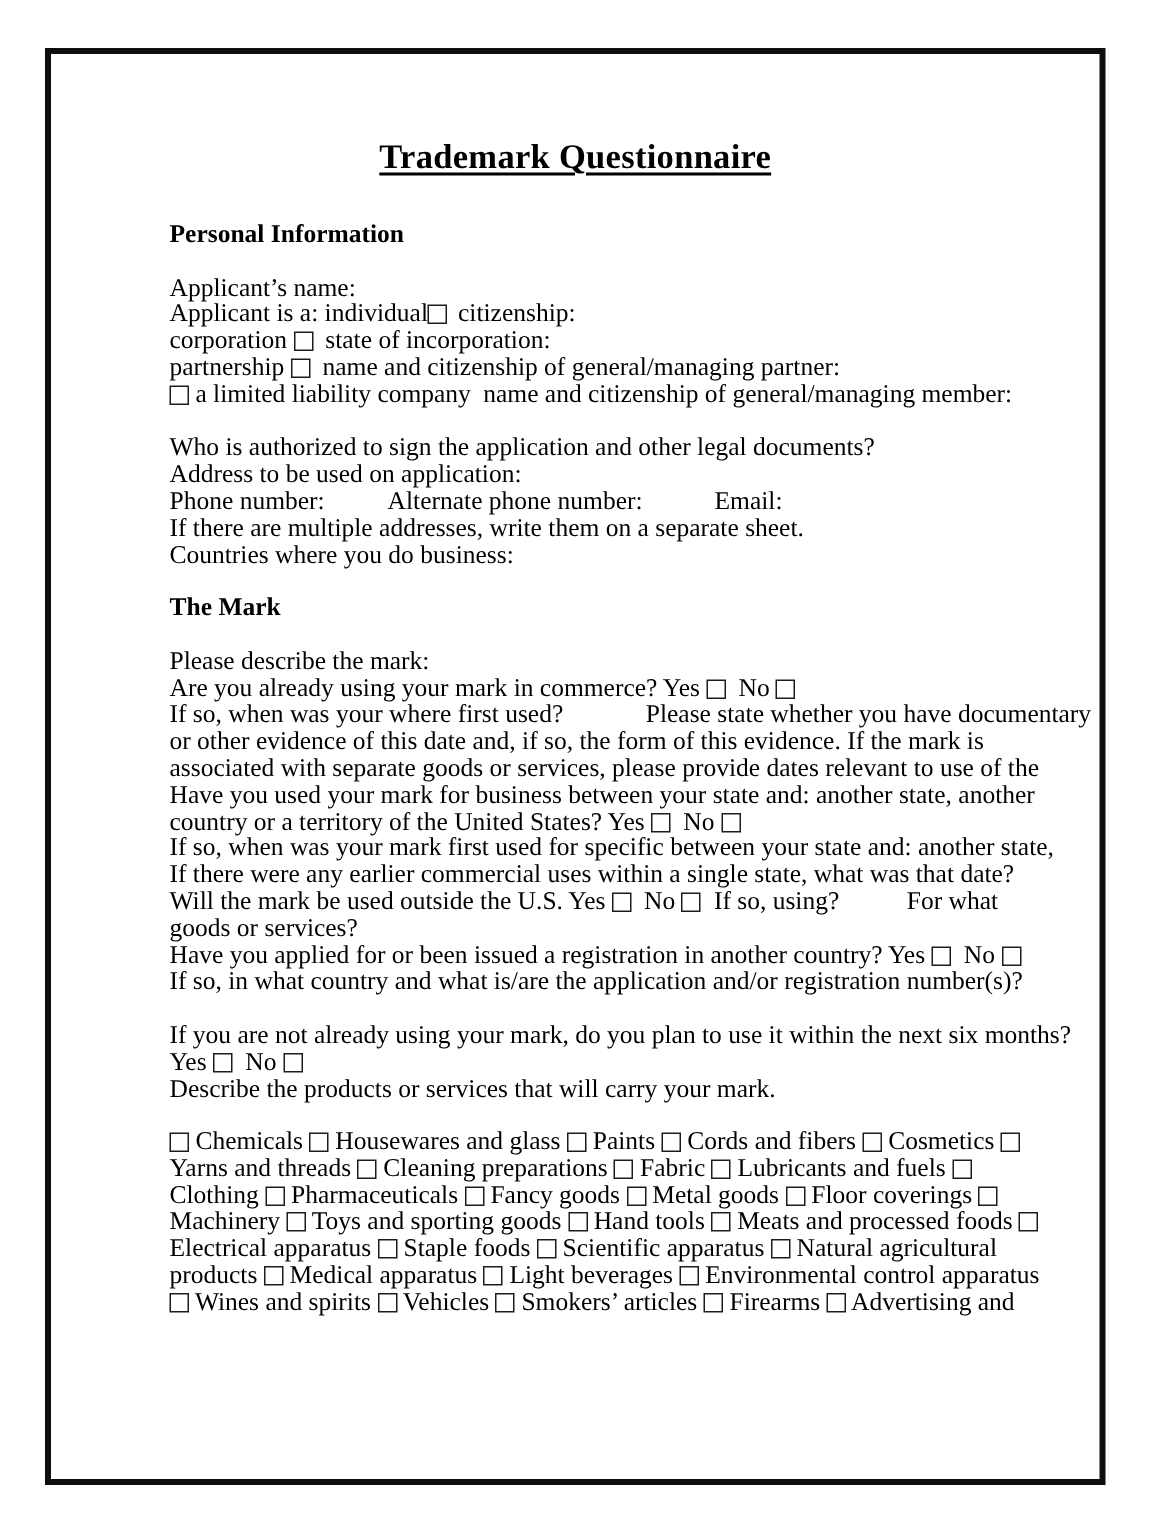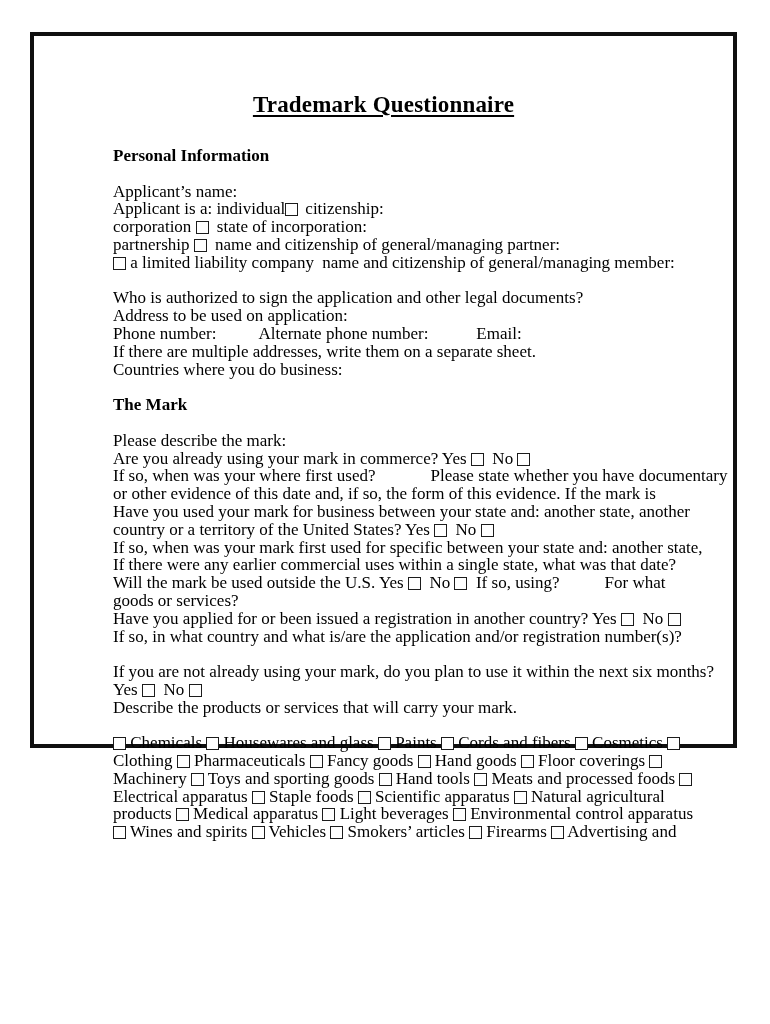--- a/index.html
+++ b/index.html
@@ -6,21 +6,21 @@
     margin: 0; padding: 0;
     width: 770px; height: 1024px;
     background: #ffffff;
     overflow: hidden;
     font-family: "Liberation Serif", "DejaVu Serif", serif;
     color: #000000;
   }
   .page-frame {
     position: absolute;
     left: 30px; top: 32px;
-    width: 707px; height: 716px;
+    width: 707px; height: 958px;
     box-sizing: border-box;
     border: 4px solid #0f0f0f;
     background: #ffffff;
   }
   .doc {
     padding: 52px 26px 0 79px;
   }
   .title-row {
     margin-left: -79px; margin-right: -26px;
     text-align: center;
@@ -76,34 +76,36 @@
         <div class="line body"><span>Phone number:</span><span class="gap" style="width: 42px;"></span><span>Alternate phone number:</span><span class="gap" style="width: 48px;"></span><span>Email:</span></div>
         <div class="line body"><span>If there are multiple addresses, write them on a separate sheet.</span></div>
         <div class="line body"><span>Countries where you do business:</span></div>
         <div class="line blank"></div>
         <div class="line heading"><span>The Mark</span></div>
         <div class="line blank"></div>
         <div class="line body"><span>Please describe the mark:</span></div>
         <div class="line body"><span>Are you already using your mark in commerce? Yes </span><span class="cb"></span><span>  No </span><span class="cb"></span></div>
         <div class="line body"><span>If so, when was your where first used?</span><span class="gap" style="width: 55px;"></span><span>Please state whether you have documentary</span></div>
         <div class="line body"><span>or other evidence of this date and, if so, the form of this evidence. If the mark is</span></div>
+        <div class="line body"><span>associated with separate goods or services, please provide dates relevant to use of the</span></div>
         <div class="line body"><span>Have you used your mark for business between your state and: another state, another</span></div>
         <div class="line body"><span>country or a territory of the United States? Yes </span><span class="cb"></span><span>  No </span><span class="cb"></span></div>
         <div class="line body"><span>If so, when was your mark first used for specific between your state and: another state,</span></div>
         <div class="line body"><span>If there were any earlier commercial uses within a single state, what was that date?</span></div>
         <div class="line body"><span>Will the mark be used outside the U.S. Yes </span><span class="cb"></span><span>  No </span><span class="cb"></span><span>  If so, using?</span><span class="gap" style="width: 45px;"></span><span>For what</span></div>
         <div class="line body"><span>goods or services?</span></div>
         <div class="line body"><span>Have you applied for or been issued a registration in another country? Yes </span><span class="cb"></span><span>  No </span><span class="cb"></span></div>
         <div class="line body"><span>If so, in what country and what is/are the application and/or registration number(s)?</span></div>
         <div class="line blank"></div>
         <div class="line body"><span>If you are not already using your mark, do you plan to use it within the next six months?</span></div>
         <div class="line body"><span>Yes </span><span class="cb"></span><span>  No </span><span class="cb"></span></div>
         <div class="line body"><span>Describe the products or services that will carry your mark.</span></div>
         <div class="line blank"></div>
         <div class="line body"><span class="cb"></span><span> Chemicals </span><span class="cb"></span><span> Housewares and glass </span><span class="cb"></span><span> Paints </span><span class="cb"></span><span> Cords and fibers </span><span class="cb"></span><span> Cosmetics </span><span class="cb"></span></div>
-        <div class="line body"><span>Clothing </span><span class="cb"></span><span> Pharmaceuticals </span><span class="cb"></span><span> Fancy goods </span><span class="cb"></span><span> Hand goods </span><span class="cb"></span><span> Floor coverings </span><span class="cb"></span></div>
+        <div class="line body"><span>Yarns and threads </span><span class="cb"></span><span> Cleaning preparations </span><span class="cb"></span><span> Fabric </span><span class="cb"></span><span> Lubricants and fuels </span><span class="cb"></span></div>
+        <div class="line body"><span>Clothing </span><span class="cb"></span><span> Pharmaceuticals </span><span class="cb"></span><span> Fancy goods </span><span class="cb"></span><span> Metal goods </span><span class="cb"></span><span> Floor coverings </span><span class="cb"></span></div>
         <div class="line body"><span>Machinery </span><span class="cb"></span><span> Toys and sporting goods </span><span class="cb"></span><span> Hand tools </span><span class="cb"></span><span> Meats and processed foods </span><span class="cb"></span></div>
         <div class="line body"><span>Electrical apparatus </span><span class="cb"></span><span> Staple foods </span><span class="cb"></span><span> Scientific apparatus </span><span class="cb"></span><span> Natural agricultural</span></div>
         <div class="line body"><span>products </span><span class="cb"></span><span> Medical apparatus </span><span class="cb"></span><span> Light beverages </span><span class="cb"></span><span> Environmental control apparatus</span></div>
         <div class="line body"><span class="cb"></span><span> Wines and spirits </span><span class="cb"></span><span> Vehicles </span><span class="cb"></span><span> Smokers’ articles </span><span class="cb"></span><span> Firearms </span><span class="cb"></span><span> Advertising and</span></div>
       </div>
   </div>
 </div>
 
 </body></html>

